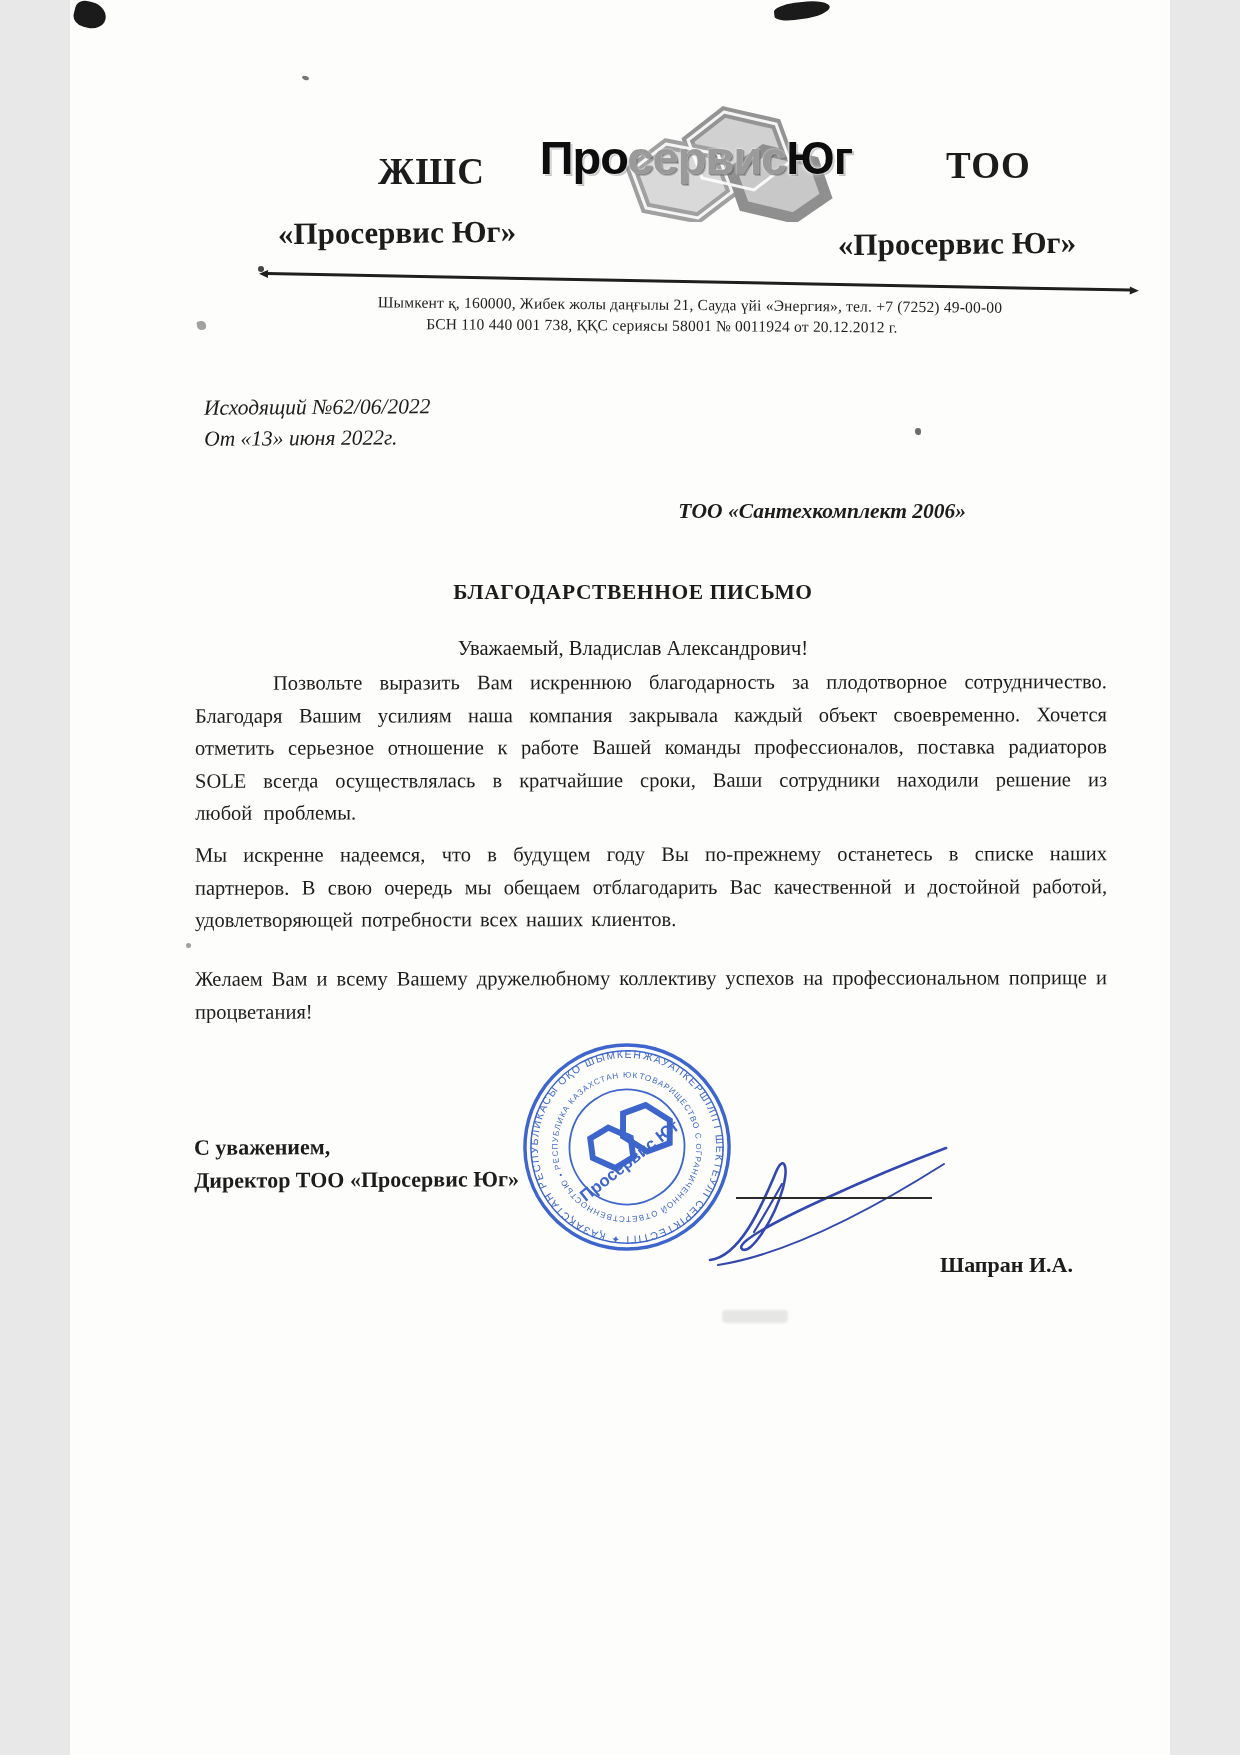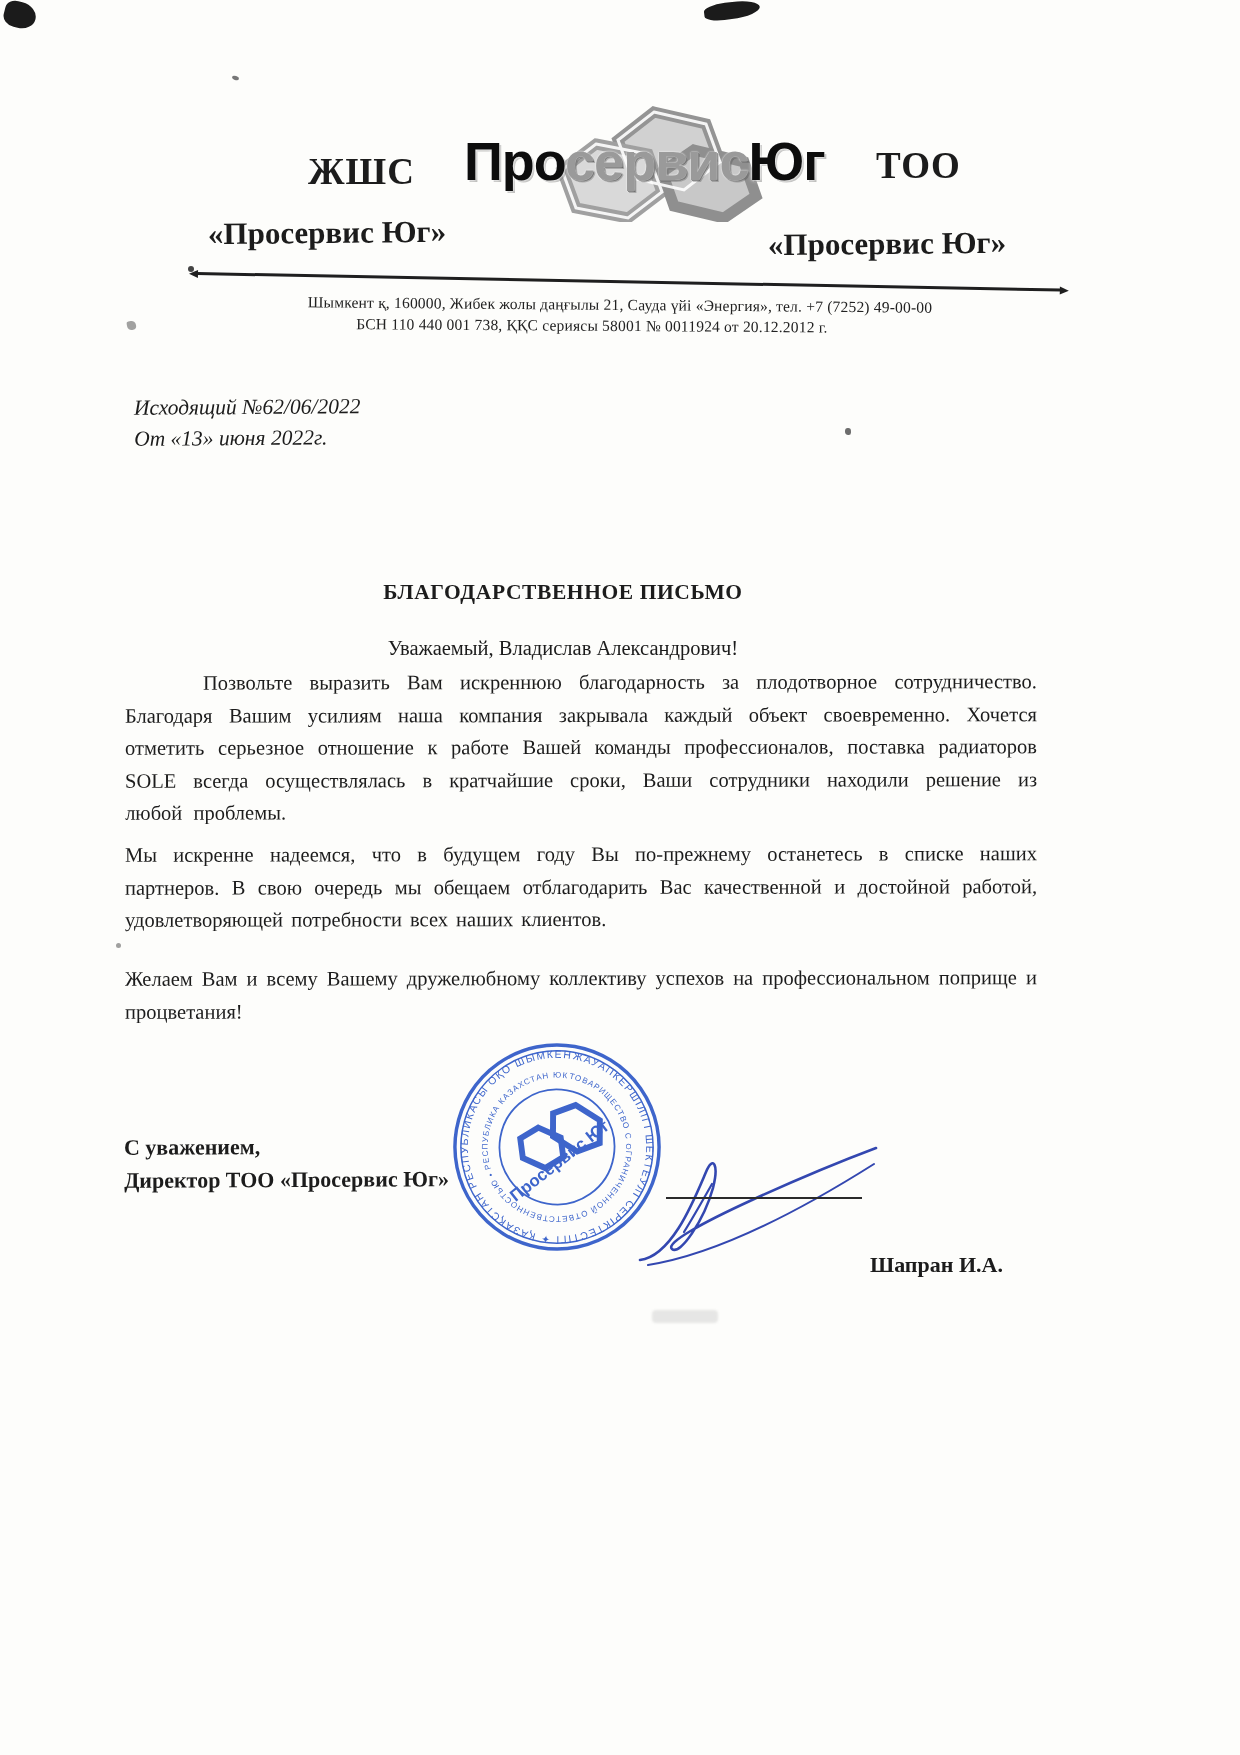--- a/index.html
+++ b/index.html
@@ -1,17 +1,17 @@
 <!DOCTYPE html>
 <html><head>
 <meta charset="utf-8">
 <style>
   html,body{margin:0;padding:0;background:#e8e8e8;}
   .page{
-    position:relative;width:1240px;height:1755px;margin:0 auto;
+    position:relative;width:1100px;height:1755px;margin:0 auto;
     background:#fdfdfb;overflow:hidden;
     font-family:"Liberation Serif", serif;color:#1c1c1c;
   }
   
   .artifact{position:absolute;background:#1b1b1b;}
   .a1{left:4px;top:2px;width:32px;height:26px;border-radius:40% 60% 55% 45%;transform:rotate(14deg);}
   .a2{left:704px;top:2px;width:56px;height:17px;border-radius:45% 55% 60% 40%;transform:rotate(-7deg);}
   .a3{left:232px;top:76px;width:7px;height:4px;background:#777;border-radius:50%;transform:rotate(20deg);}
   .a4{left:127px;top:321px;width:9px;height:9px;background:#8a8a8a;border-radius:2px 50% 40% 50%;transform:rotate(-10deg);opacity:.8;}
   .a5{left:188px;top:266px;width:6px;height:6px;background:#444;border-radius:50%;}
@@ -24,21 +24,21 @@
   .hdr-abbr.left{left:308px;top:150px;}
   .hdr-abbr.right{left:876px;top:144px;}
   .hdr-name{position:absolute;font-weight:bold;font-size:31px;white-space:nowrap;}
   .hdr-name.left{left:208px;top:215px;transform:rotate(-.6deg);}
   .hdr-name.right{left:768px;top:226px;transform:rotate(-.6deg);}
 
   .logo{position:absolute;left:458px;top:104px;width:336px;height:118px;}
   .logo svg{position:absolute;left:0;top:0;}
   .logo-text{
     position:absolute;left:6px;top:26px;width:324px;text-align:center;
-    font-family:"Liberation Sans", sans-serif;font-weight:bold;font-size:54px;
+    font-family:"Liberation Sans", sans-serif;font-weight:bold;font-size:47px;
     letter-spacing:-1px;white-space:nowrap;
     text-shadow:0 0 2px #fff,0 0 4px #fff,2px 2px 0 rgba(60,60,60,.35);
   }
   .logo-text .lg-dark{color:#0d0d0d;}
   .logo-text .lg-mid{color:#9a9a9a;text-shadow:0 0 2px #fff,1px 1px 0 #5f5f5f,2px 2px 0 rgba(60,60,60,.3);}
 
   .rule{position:absolute;left:197px;top:272px;width:864px;height:0;
     border-top:3px solid #1f1f1f;transform:rotate(1.1deg);transform-origin:left center;}
   .rule .tip{position:absolute;top:-5px;width:0;height:0;border-top:4px solid transparent;border-bottom:4px solid transparent;}
   .rule .tip.l{left:-8px;border-right:9px solid #1f1f1f;}
@@ -111,20 +111,21 @@
 
   <div class="addr l1">Шымкент қ, 160000, Жибек жолы  даңғылы 21, Сауда үйі «Энергия», тел. +7 (7252) 49-00-00</div>
   <div class="addr l2">БСН 110 440 001 738,  ҚҚС  сериясы 58001 № 0011924  от 20.12.2012 г.</div>
 
   <div class="outgoing">
     <div>Исходящий №62/06/2022</div>
     <div>От «13» июня 2022г.</div>
   </div>
 
   <div class="recipient">
+    <div>ТОО «Сантехкомплект 2006»</div>
   </div>
 
   <div class="title">БЛАГОДАРСТВЕННОЕ ПИСЬМО</div>
   <div class="salutation">Уважаемый, Владислав Александрович!</div>
   <p class="para p1">Позвольте выразить Вам искреннюю благодарность за плодотворное сотрудничество. Благодаря Вашим усилиям наша компания закрывала каждый объект своевременно. Хочется отметить серьезное отношение к работе Вашей команды профессионалов, поставка радиаторов SOLE всегда осуществлялась в кратчайшие сроки, Ваши сотрудники находили решение из любой проблемы.</p>
   <p class="para p2">Мы искренне надеемся, что в будущем году Вы по-прежнему останетесь в списке наших партнеров. В свою очередь мы обещаем отблагодарить Вас качественной и достойной работой, удовлетворяющей потребности всех наших клиентов.</p>
   <p class="para p3">Желаем Вам и всему Вашему дружелюбному коллективу успехов на профессиональном поприще и процветания!</p>
 
   <div class="closing">
     <div>С уважением,</div>

